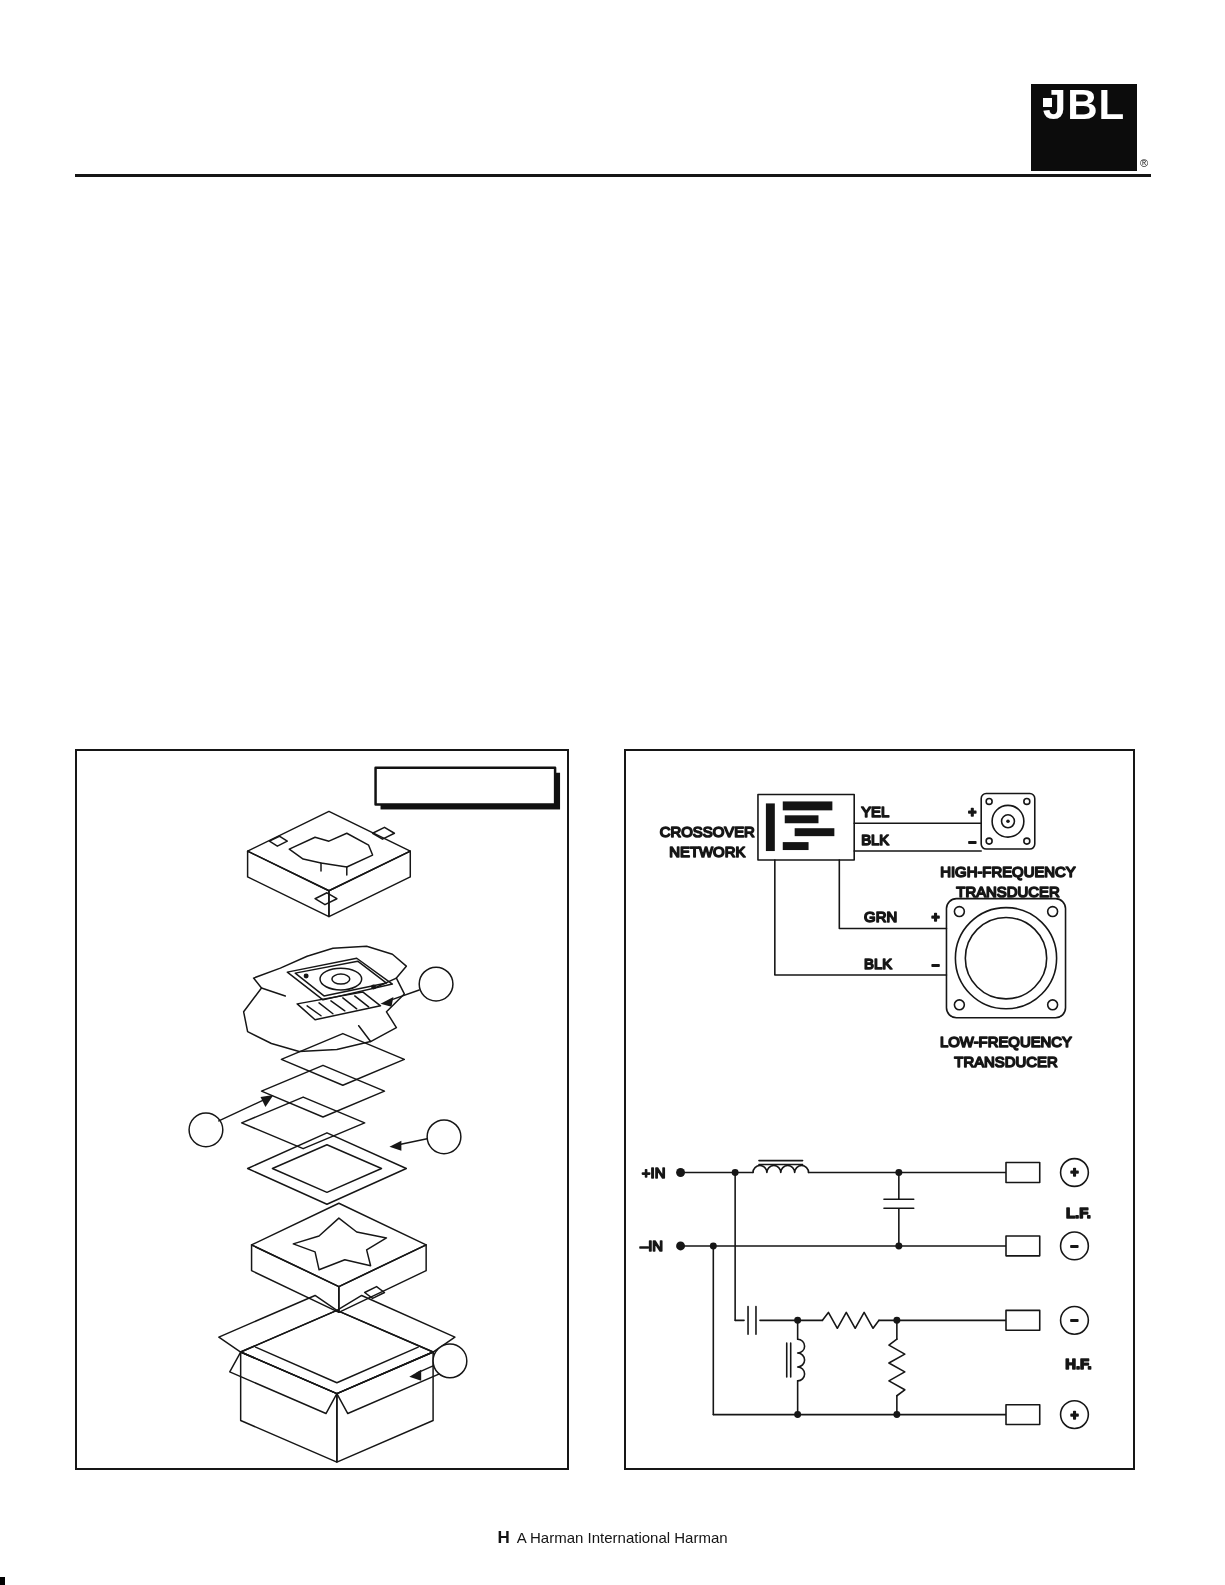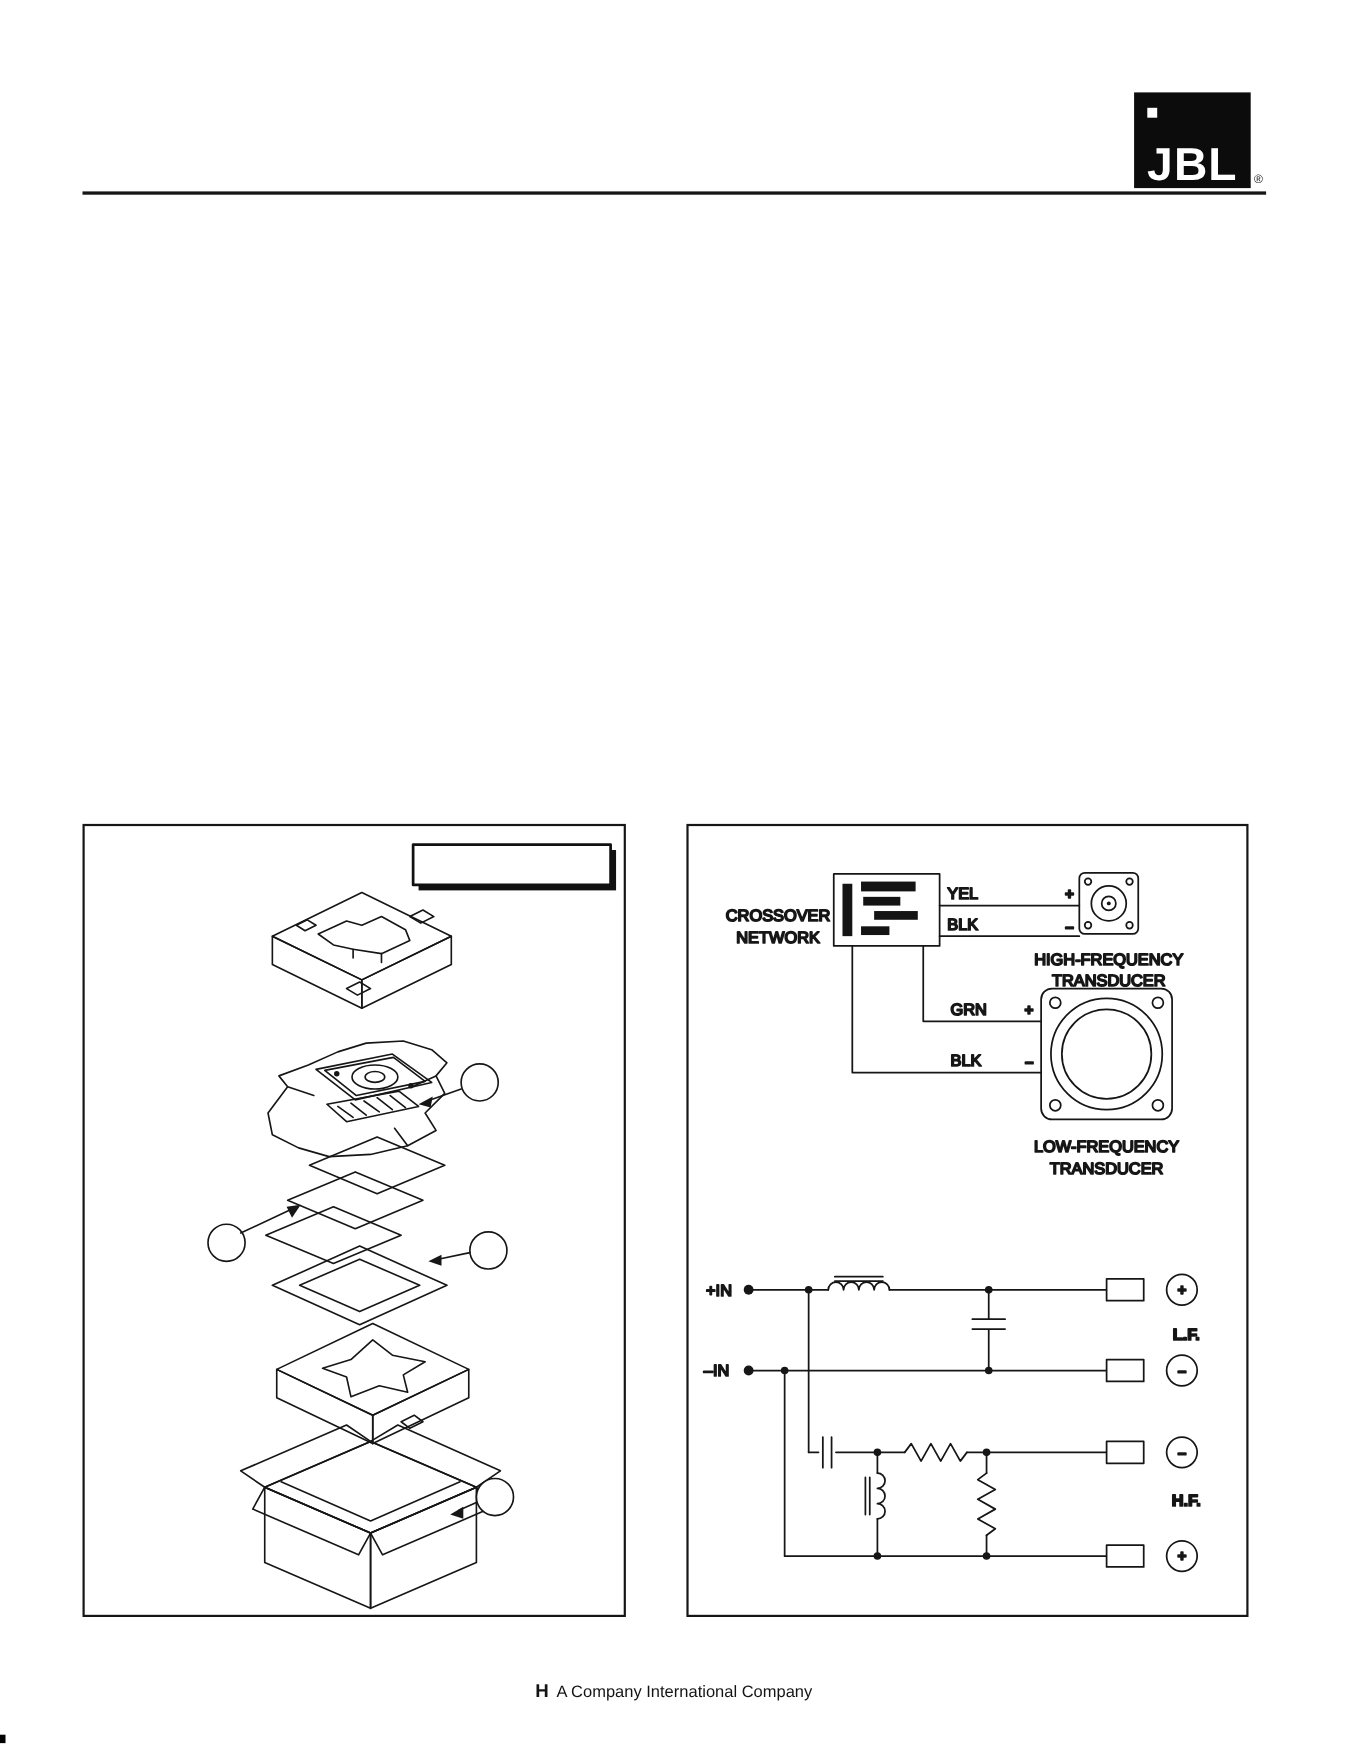--- a/index.html
+++ b/index.html
@@ -6,21 +6,21 @@
   html, body { background: #ffffff; }
   body {
     width: 1225px; height: 1585px;
     font-family: "Liberation Sans", sans-serif;
     color: #141414;
   }
   .page { position: relative; width: 1225px; height: 1585px; background: #ffffff; overflow: hidden; }
 
   .logo-box {
     position: absolute; left: 1031px; top: 84px; width: 106px; height: 87px;
-    background: #0c0c0c; display: flex; align-items: flex-end; justify-content: center;
+    background: #0c0c0c; display: flex; align-items: flex-start; justify-content: center;
   }
   .logo-text { color: #ffffff; font-weight: bold; font-size: 42px; line-height: 1; letter-spacing: 1px; }
   .logo-dot { position: absolute; left: 12px; top: 14px; width: 9px; height: 9px; background: #ffffff; }
   .reg-mark { position: absolute; left: 1140px; top: 157px; font-size: 11px; }
 
   .header-rule { position: absolute; left: 75px; top: 174px; width: 1076px; height: 3px; background: #161616; }
 
   .figure { position: absolute; border: 2px solid #161616; background: #ffffff; }
   .figure-left  { left: 75px;  top: 749px; width: 494px; height: 721px; }
   .figure-right { left: 624px; top: 749px; width: 511px; height: 721px; }
@@ -251,17 +251,17 @@
         </g>
         <text class="sign" x="452" y="578" text-anchor="middle">–</text>
         <text class="sign" x="452" y="673" text-anchor="middle">+</text>
         <text class="section" x="456" y="622" text-anchor="middle">H.F.</text>
 
       </g>
     </svg>
   </div>
 
   <div class="footer">
-    <span class="harman-mark">H</span><span>A Company International Company</span>
+    <span class="harman-mark">H</span><span>A Harman International Harman</span>
   </div>
 
   <div class="corner-artifact"></div>
 </div>
 
 </body></html>

